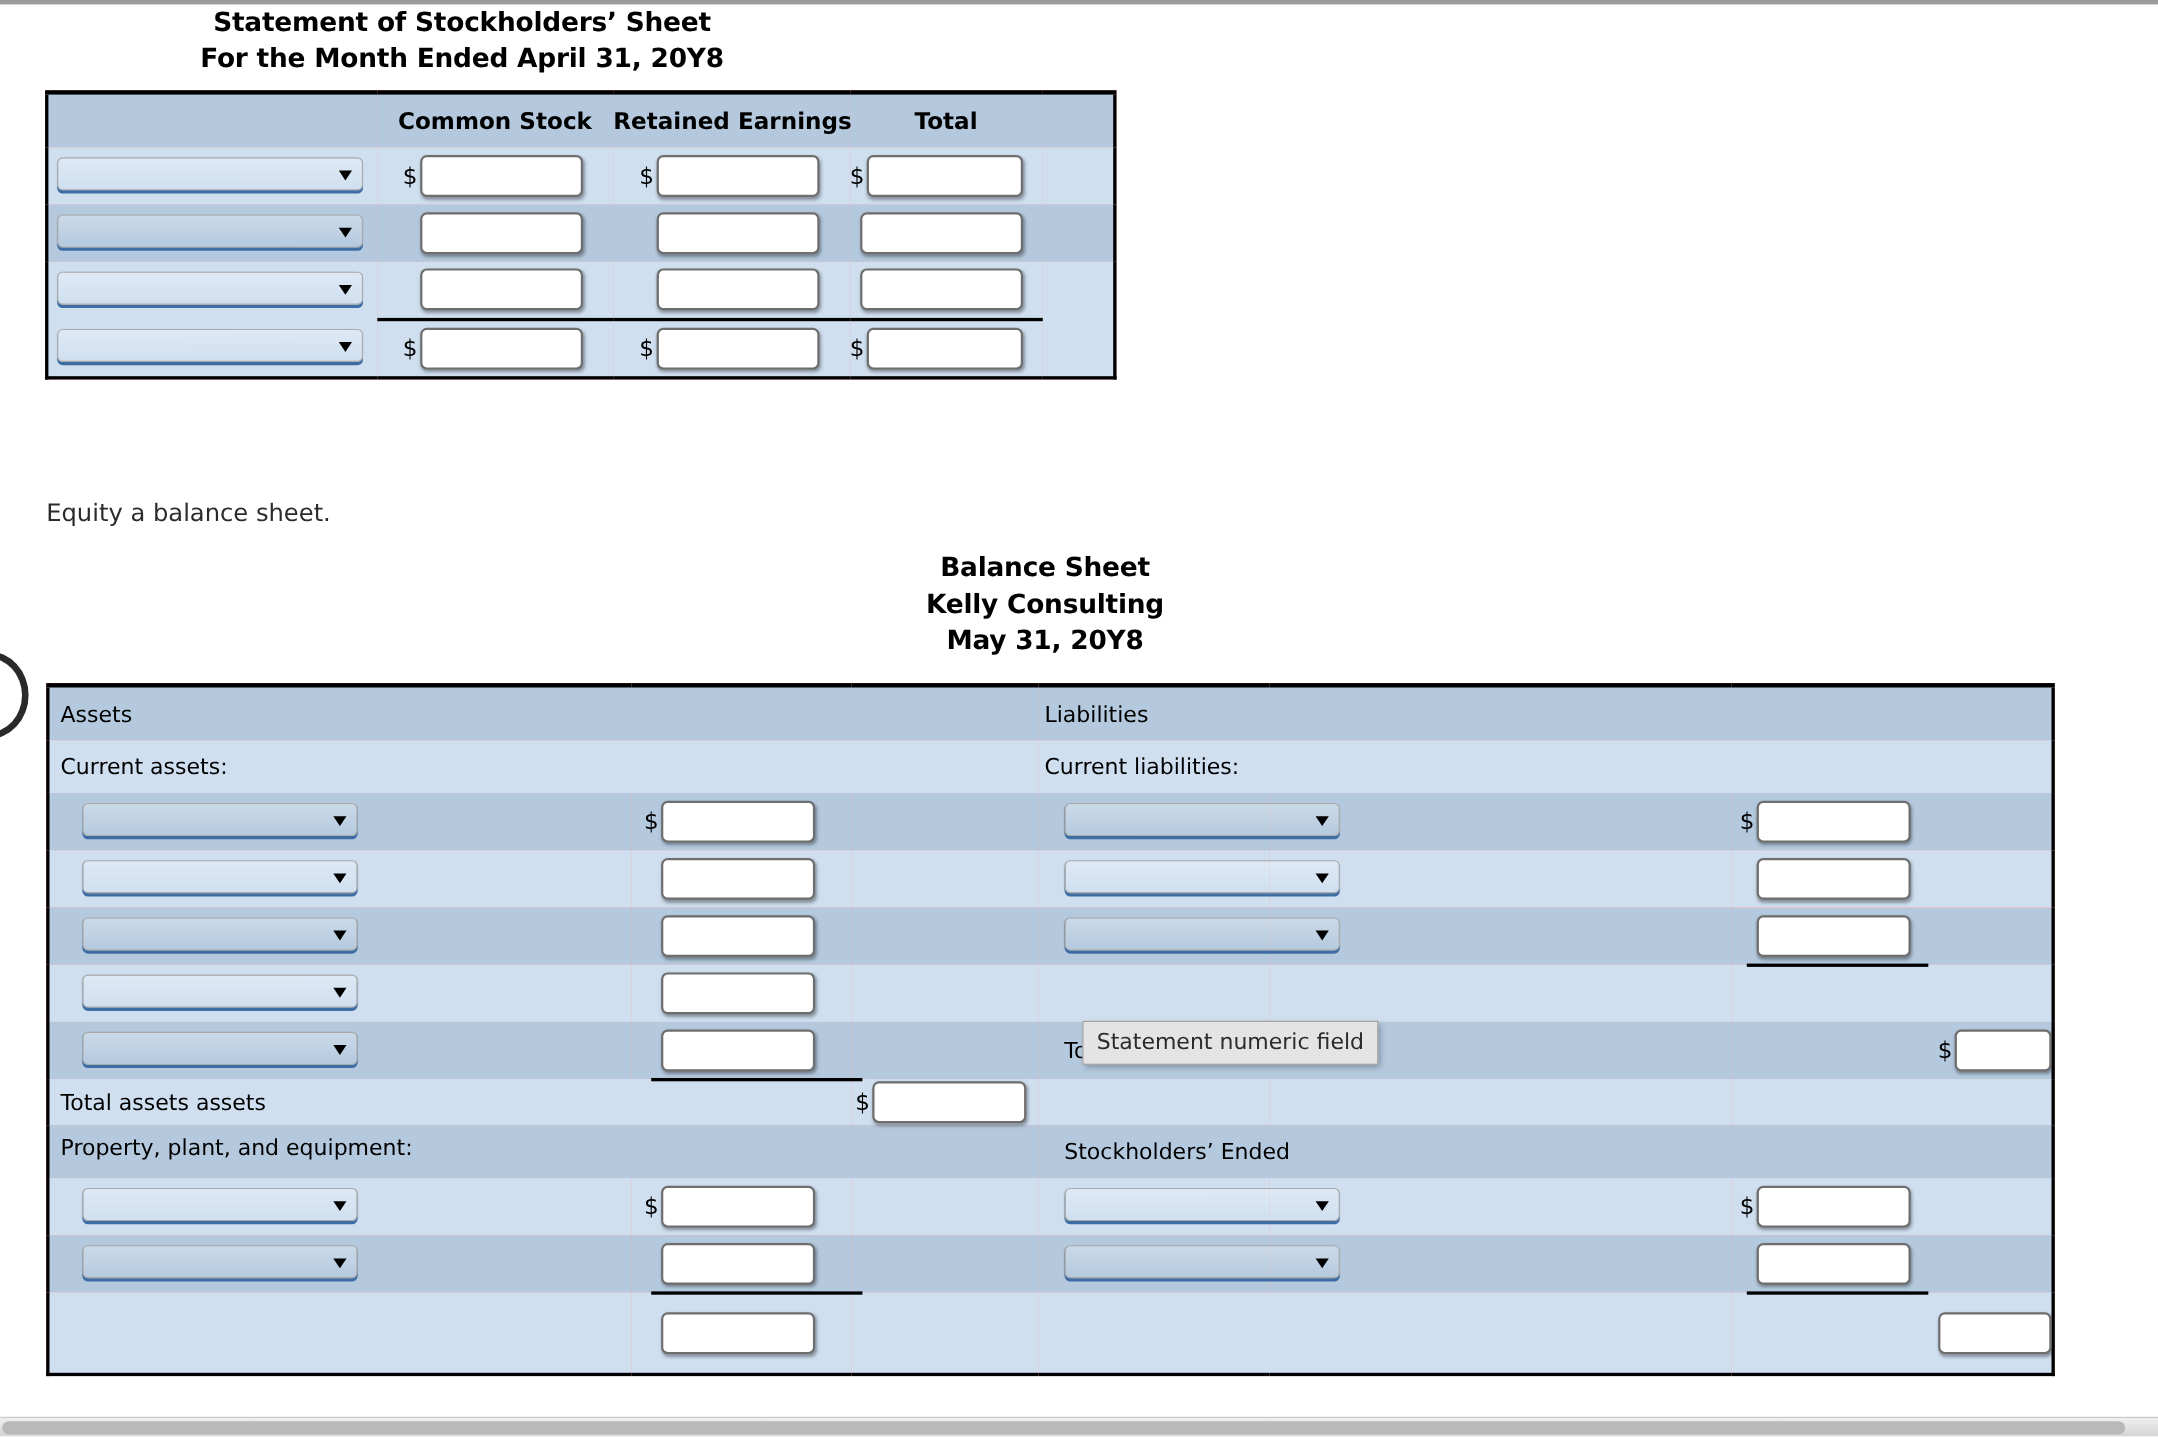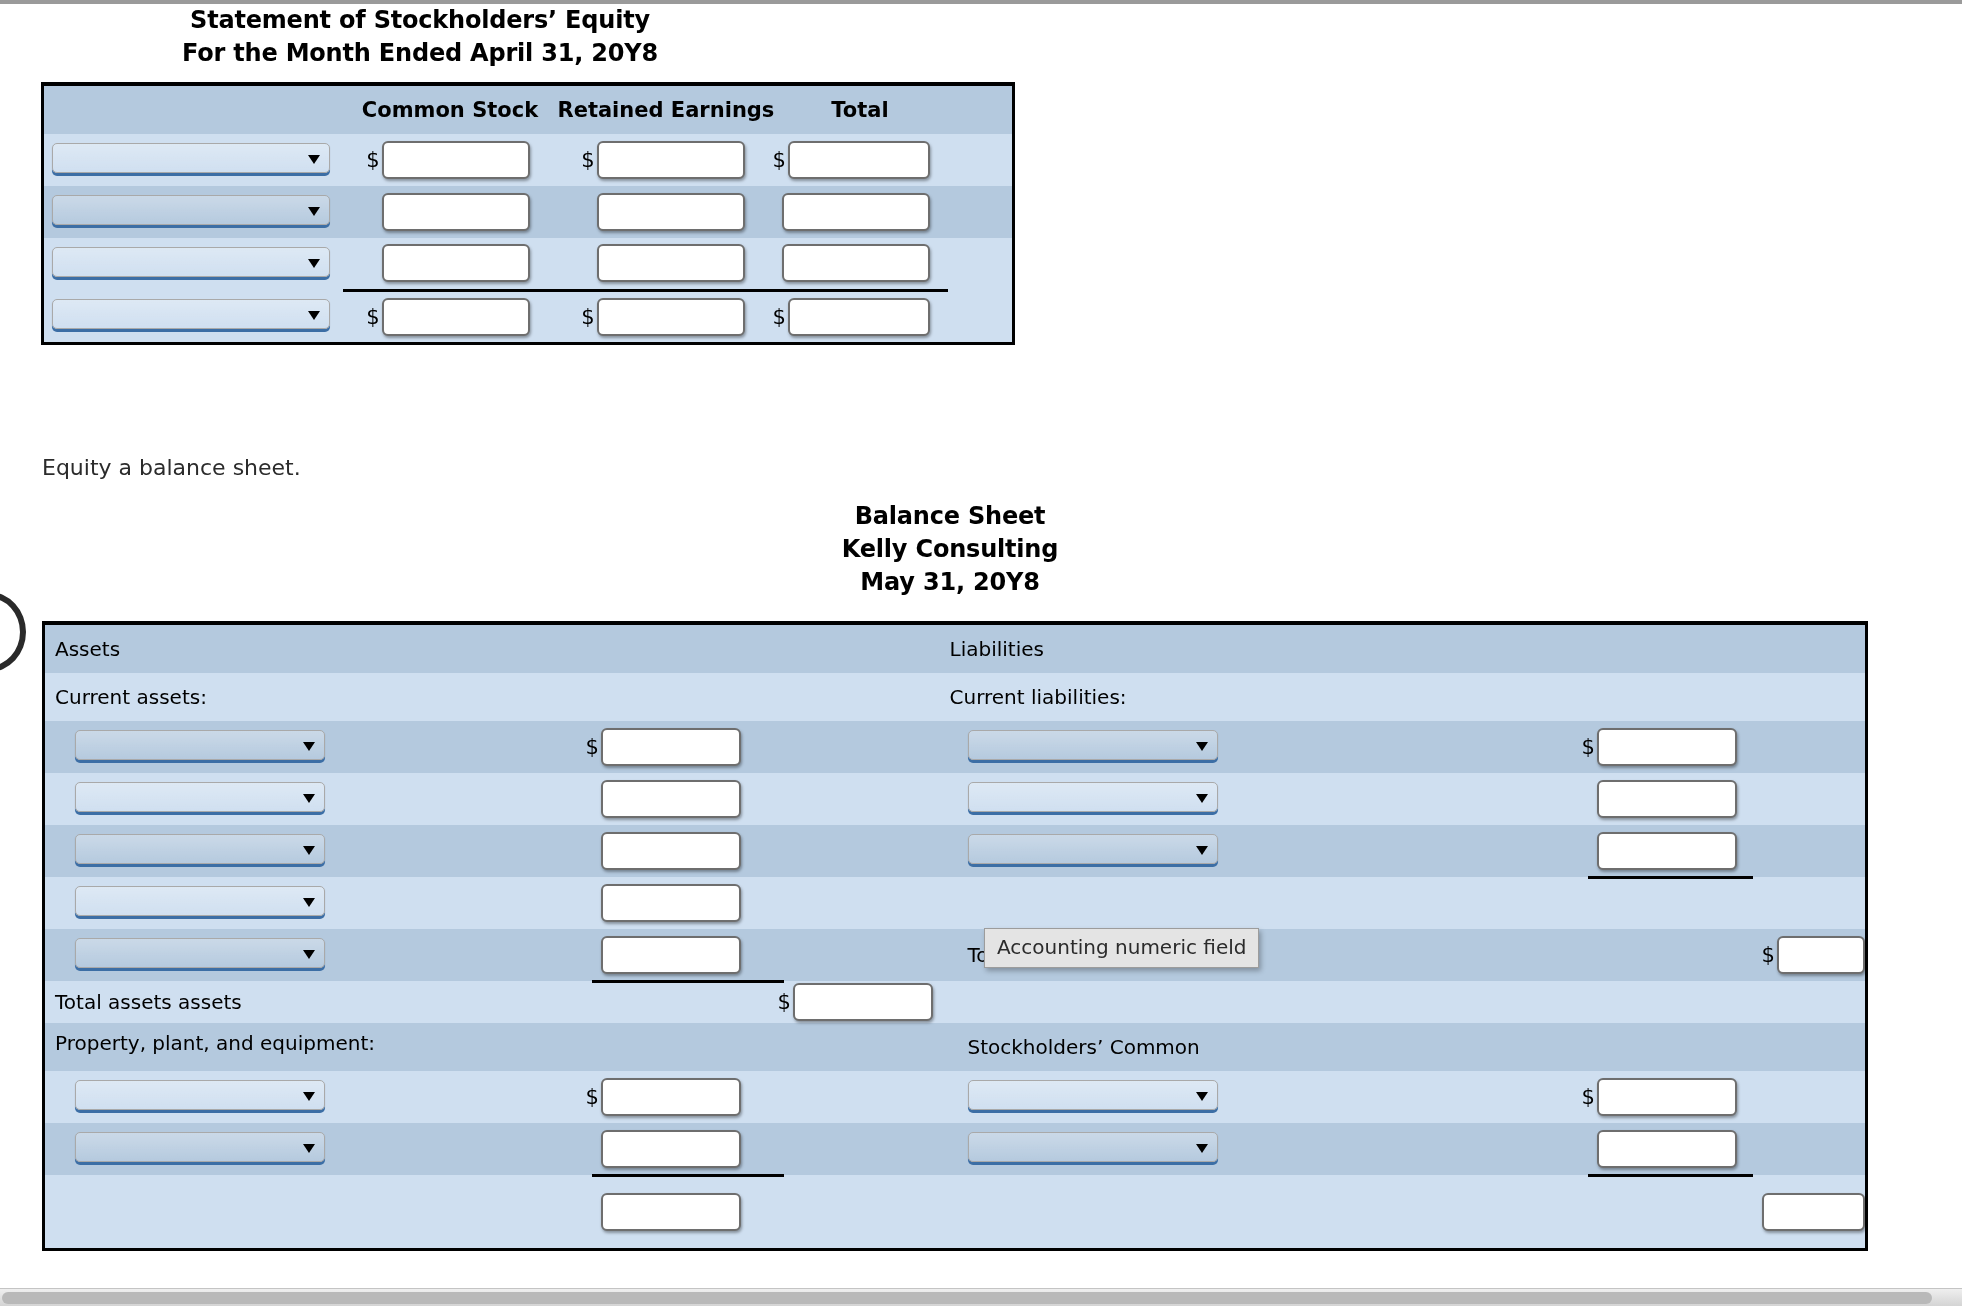--- a/index.html
+++ b/index.html
@@ -140,21 +140,21 @@
   }
 </style>
 </head>
 <body>
 
 <div class="page">
 
   <div class="topbar"></div>
 
   <div style="position:absolute; left:40px; top:4px; width:760px;">
-    <div class="stmt-title">Statement of Stockholders’ Equity</div>
+    <div class="stmt-title">Statement of Stockholders’ Sheet</div>
     <div class="stmt-title">For the Month Ended April 31, 20Y8</div>
   </div>
 
   <table class="ws" style="position:absolute; left:41px; top:82px; width:971px;">
     <colgroup>
       <col style="width:300px">
       <col style="width:215px">
       <col style="width:215px">
       <col style="width:175px">
       <col style="width:66px">
@@ -425,21 +425,21 @@
       <td></td>
           <td></td>
           <td></td>
     </tr>
 
     <tr class="row-a">
       <td colspan="3" style="padding:3px 0 12px 10px;">
         <span class="label-txt">Property, plant, and equipment:</span>
       </td>
       <td colspan="3" style="padding:12px 0 12px 24px;">
-        <span class="label-txt">Stockholders’ Common</span>
+        <span class="label-txt">Stockholders’ Ended</span>
       </td>
     </tr>
 
     <tr class="row-b">
       <td style="padding:9px 0 9px 30px;">
         <div class="sel" style="width:250px;"></div>
       </td>
       <td>
             <div class="cellwrap" style="padding-left:12px;">
         <span class="dollar">$</span>
@@ -499,20 +499,20 @@
       <td>
             <div class="cellwrap" style="padding-left:188px;">
         <span class="num" style="width:140px;"></span>
       </div>
           </td>
     </tr>
   </tbody>
     </table>
 
   <div class="tooltip" style="left:984px; top:928px;">
-    <span>Accounting numeric field</span>
+    <span>Statement numeric field</span>
   </div>
 
   <div class="hscroll">
     <div class="thumb"></div>
   </div>
 
 </div>
 
 </body></html>

